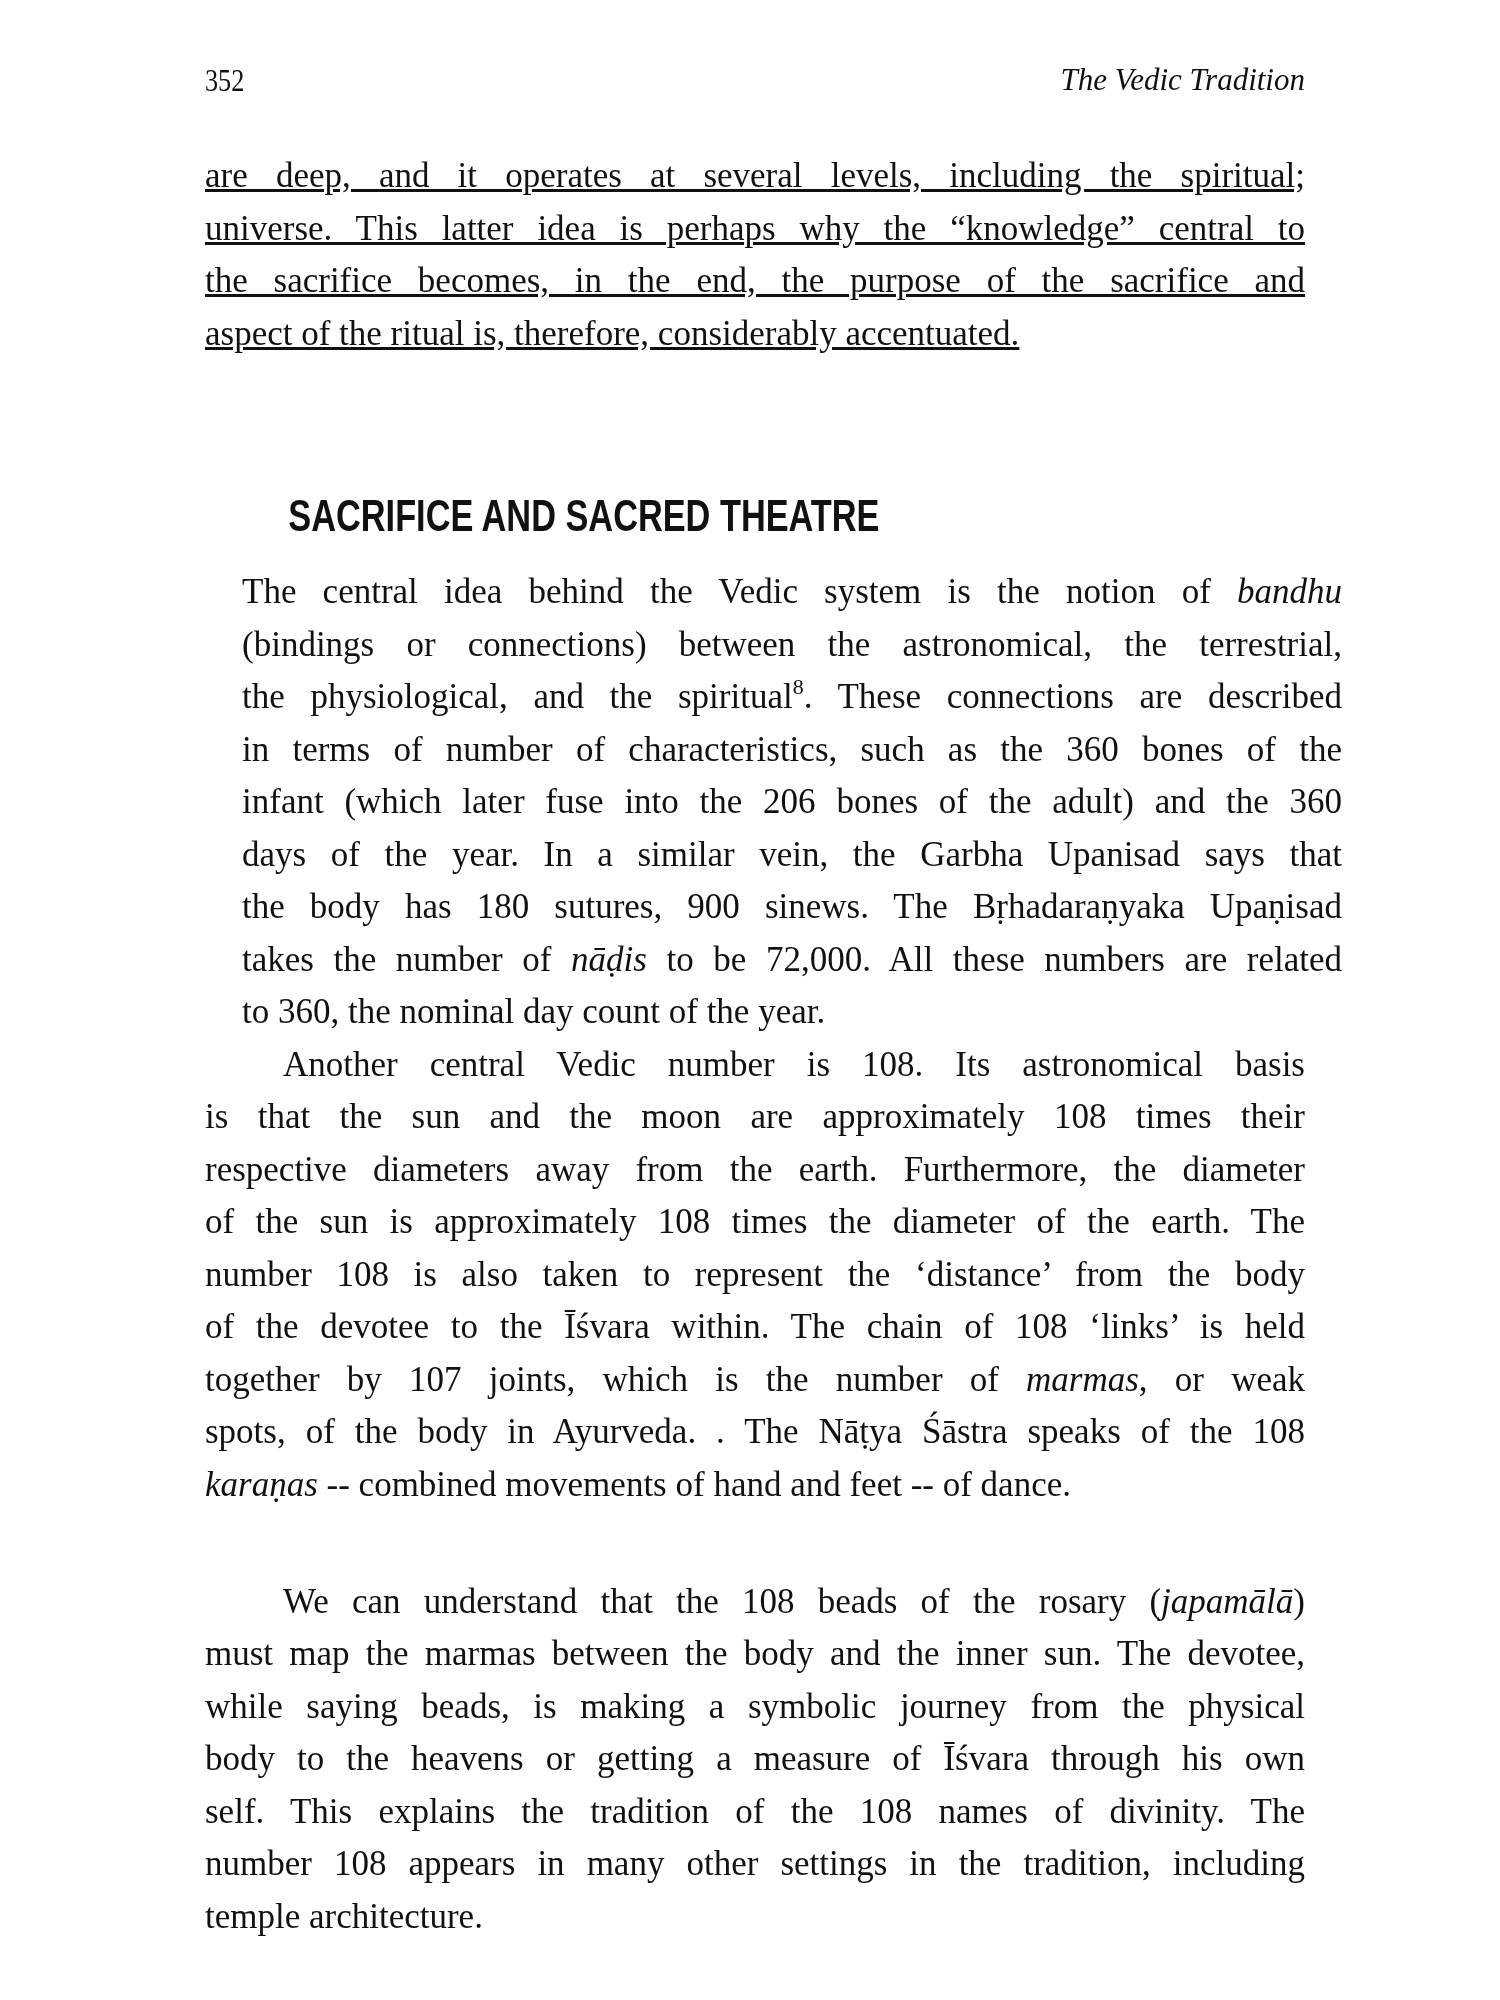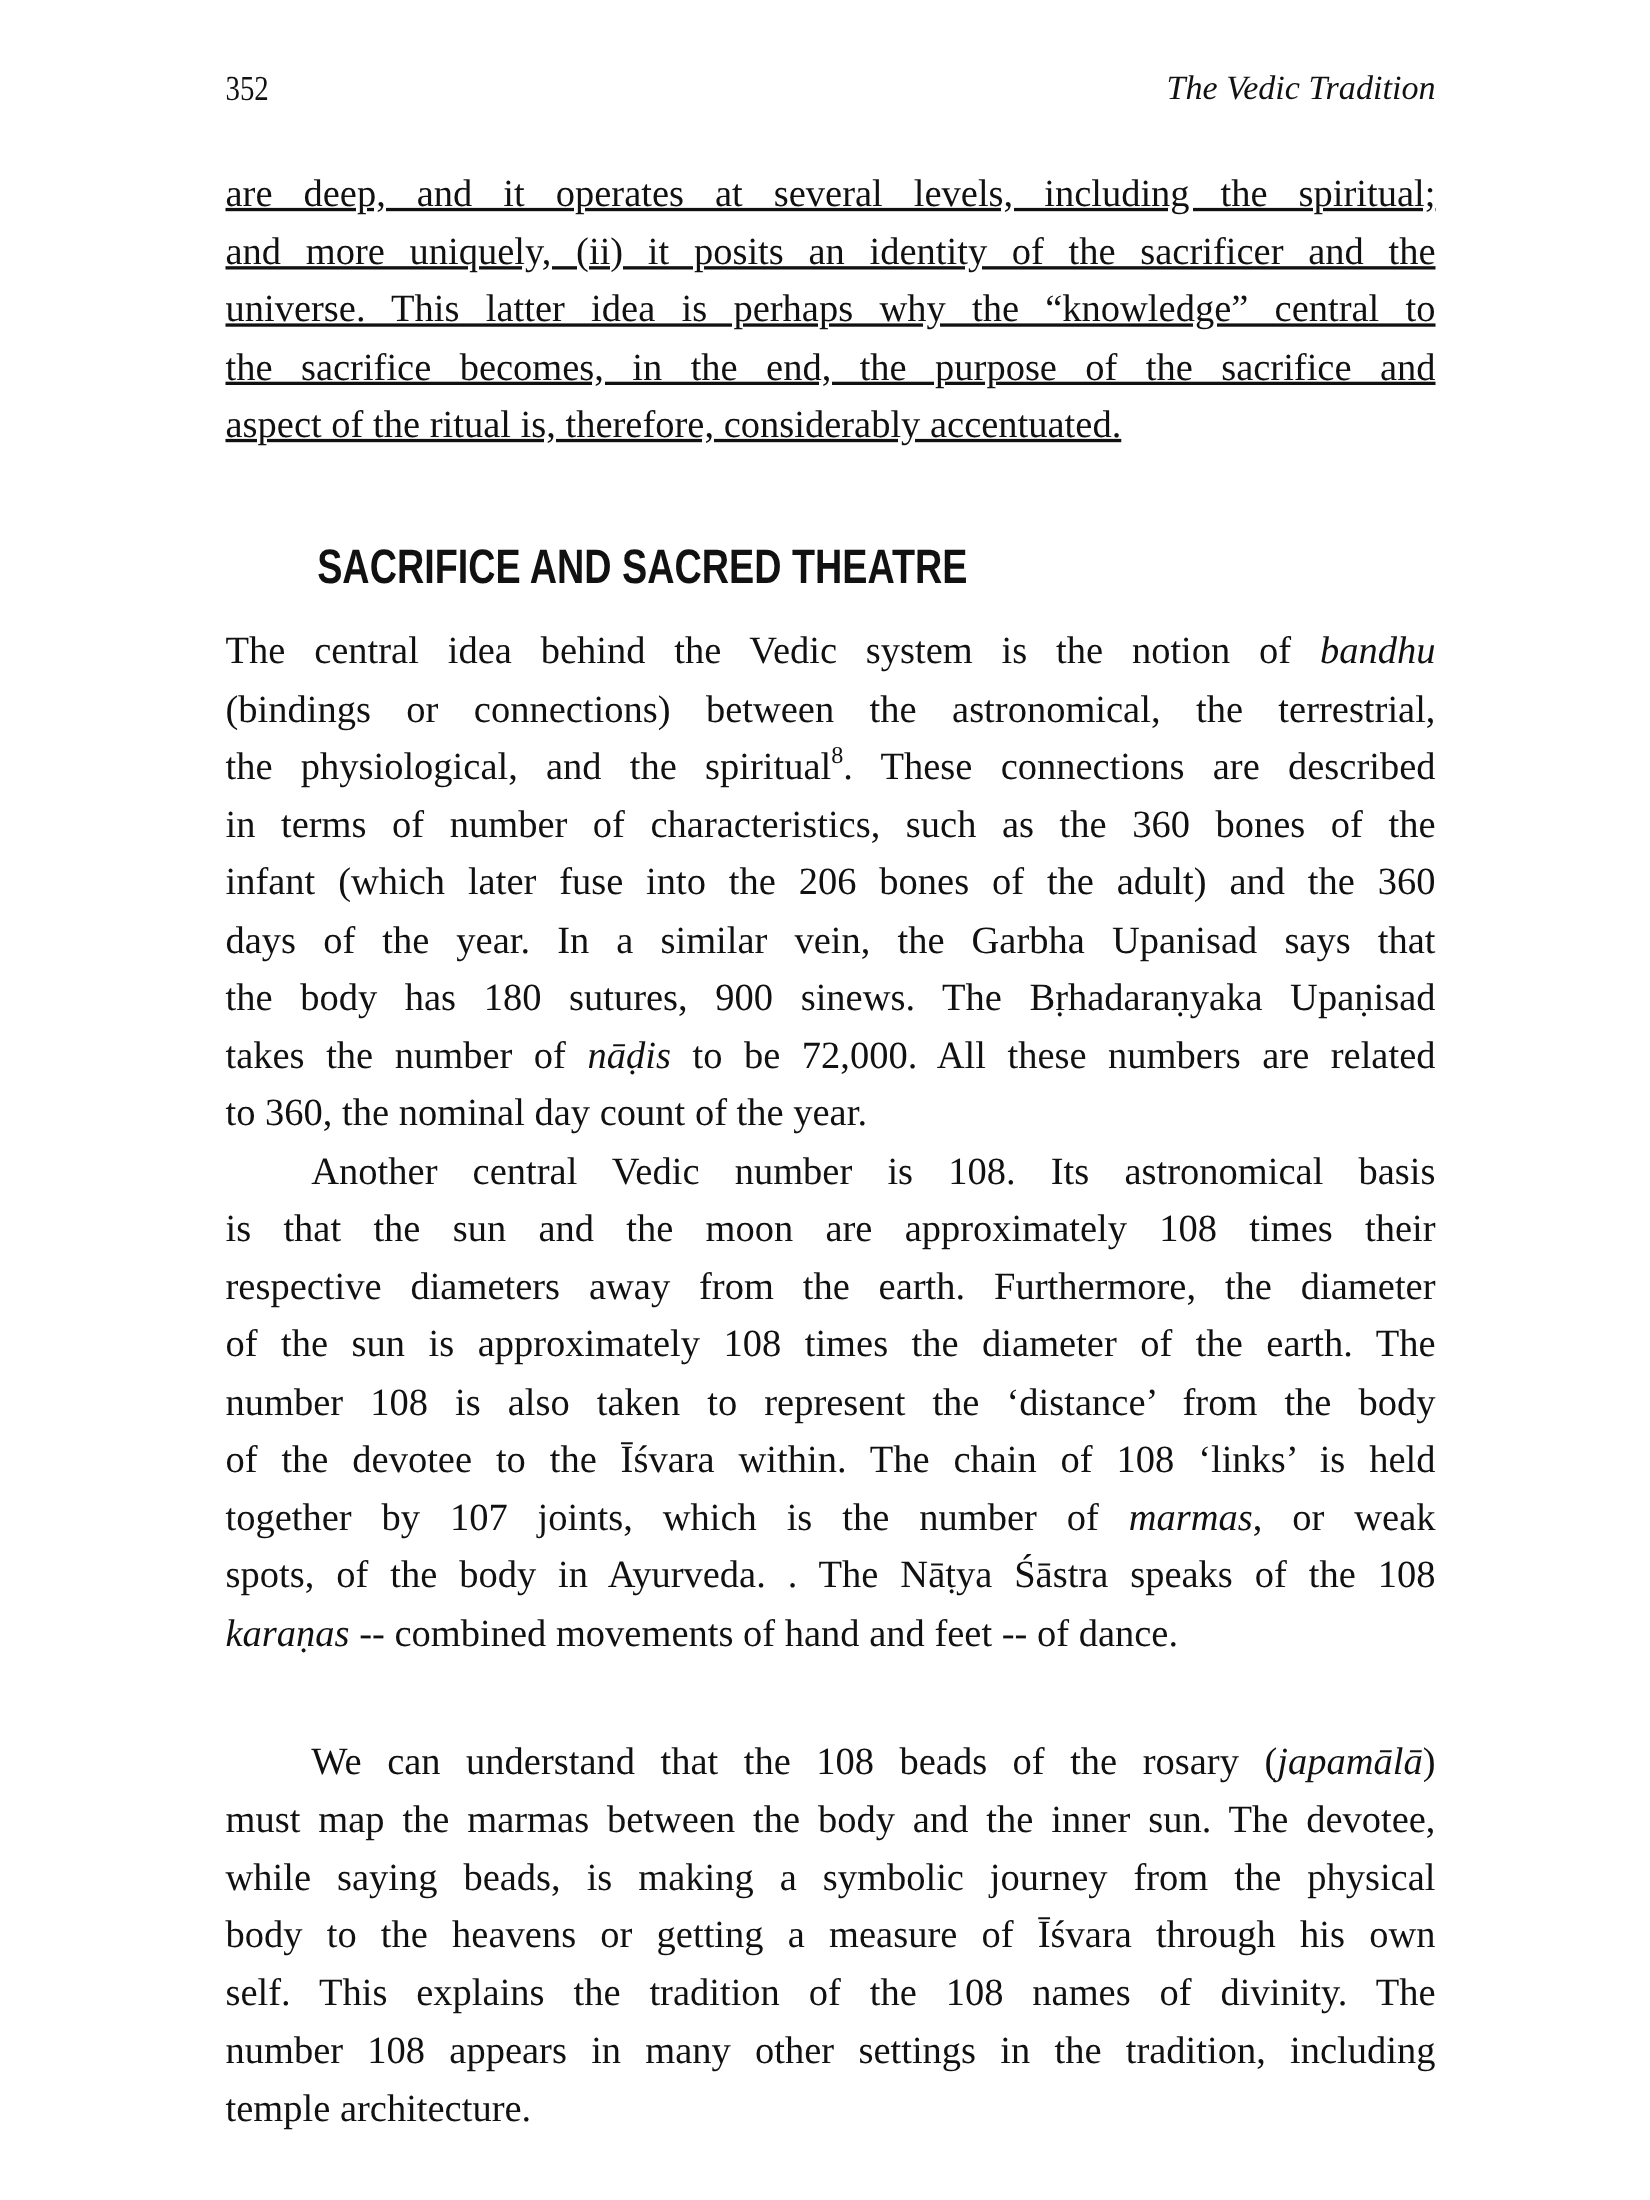--- a/index.html
+++ b/index.html
@@ -80,35 +80,34 @@
     font-size: 44px;
     line-height: 60px;
     letter-spacing: 0px;
   }
   .section-heading span {
     display: inline-block;
     transform: scaleX(0.78);
     transform-origin: center center;
   }
   #para-1 { top: 150px; text-decoration: underline; }
-  #para-2 { top: 566px; }
+  #para-2 { top: 566px; margin-left: 37px; }
   #para-3 { top: 1038.5px; }
   #para-4 { top: 1563.5px; margin-top: 12px; }
 </style>
 </head>
 <body>
 
 <div class="running-head">
   <span class="page-number">352</span>
   <span class="book-title">The Vedic Tradition</span>
 </div>
 
 <div class="body-col" id="para-1">
     <div class="line">are deep, and it operates at several levels, including the spiritual;</div>
-    <div class="line">and more uniquely, (ii) it posits an identity of the sacrificer and the</div>
     <div class="line">universe. This latter idea is perhaps why the “knowledge” central to</div>
     <div class="line">the sacrifice becomes, in the end, the purpose of the sacrifice and</div>
     <div class="line last">aspect of the ritual is, therefore, considerably accentuated.</div>
   </div>
 
 <div class="section-heading">
   <span>SACRIFICE AND SACRED THEATRE</span>
 </div>
 
 <div class="body-col" id="para-2">

